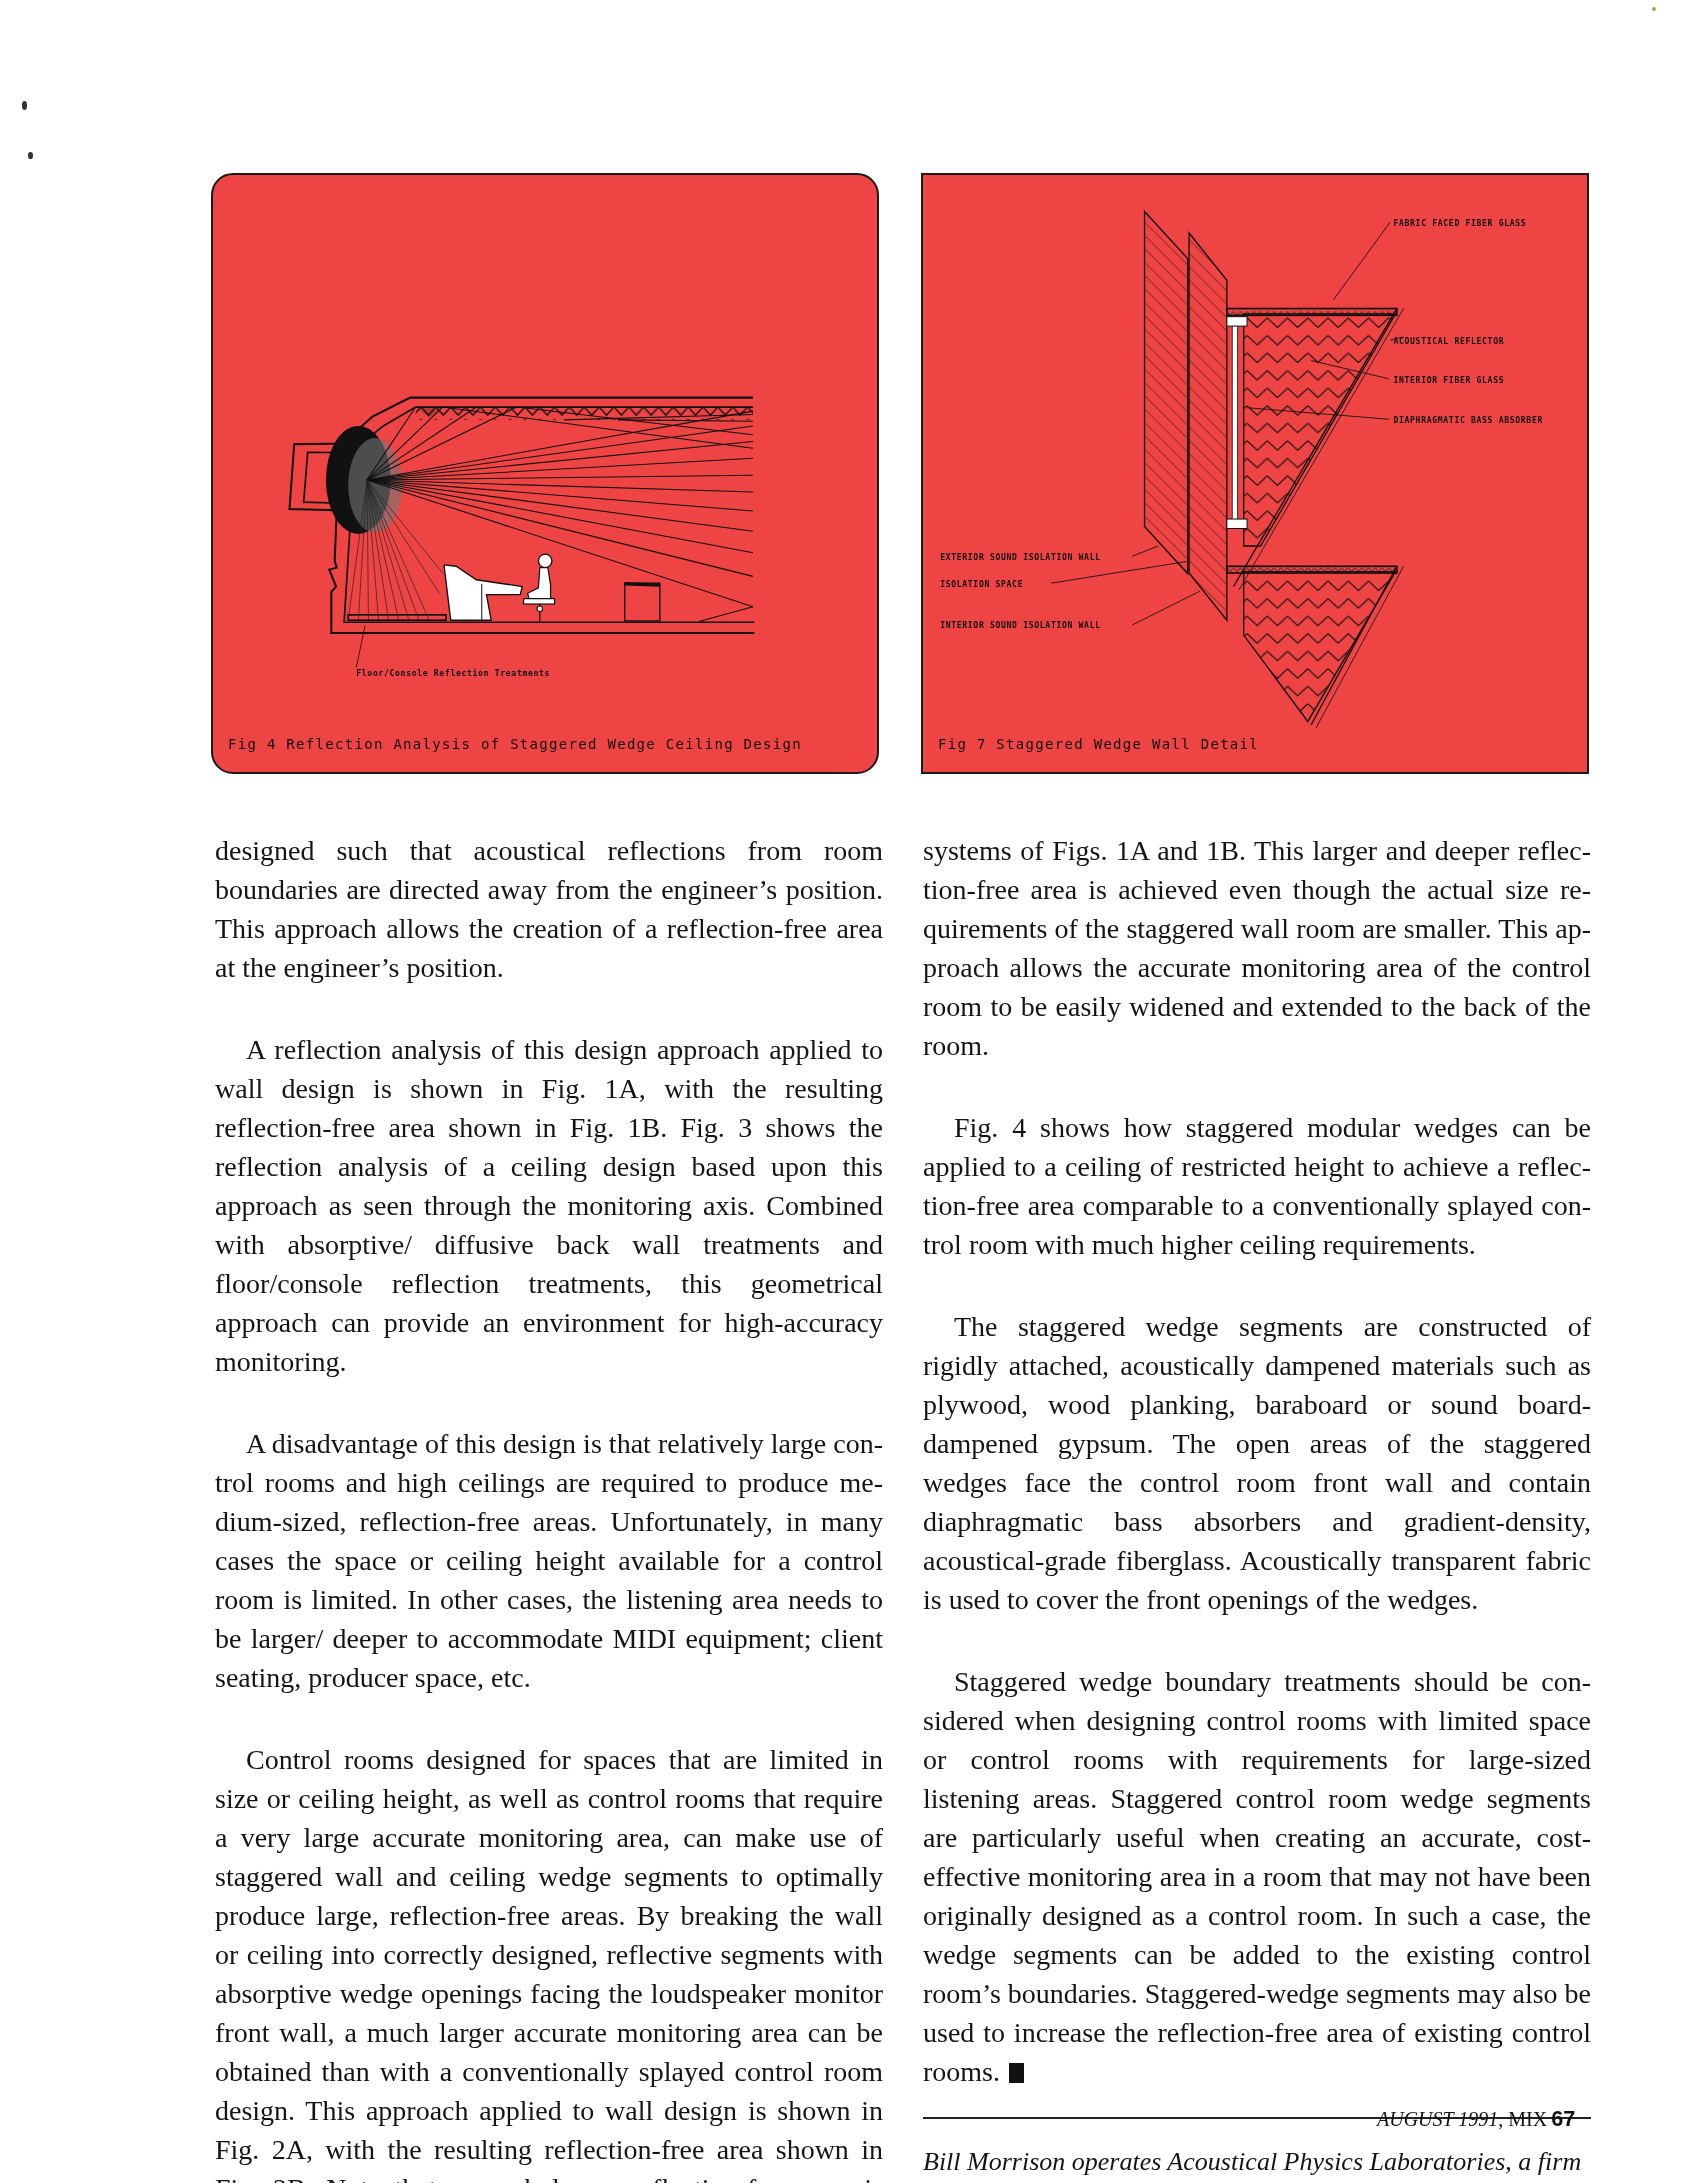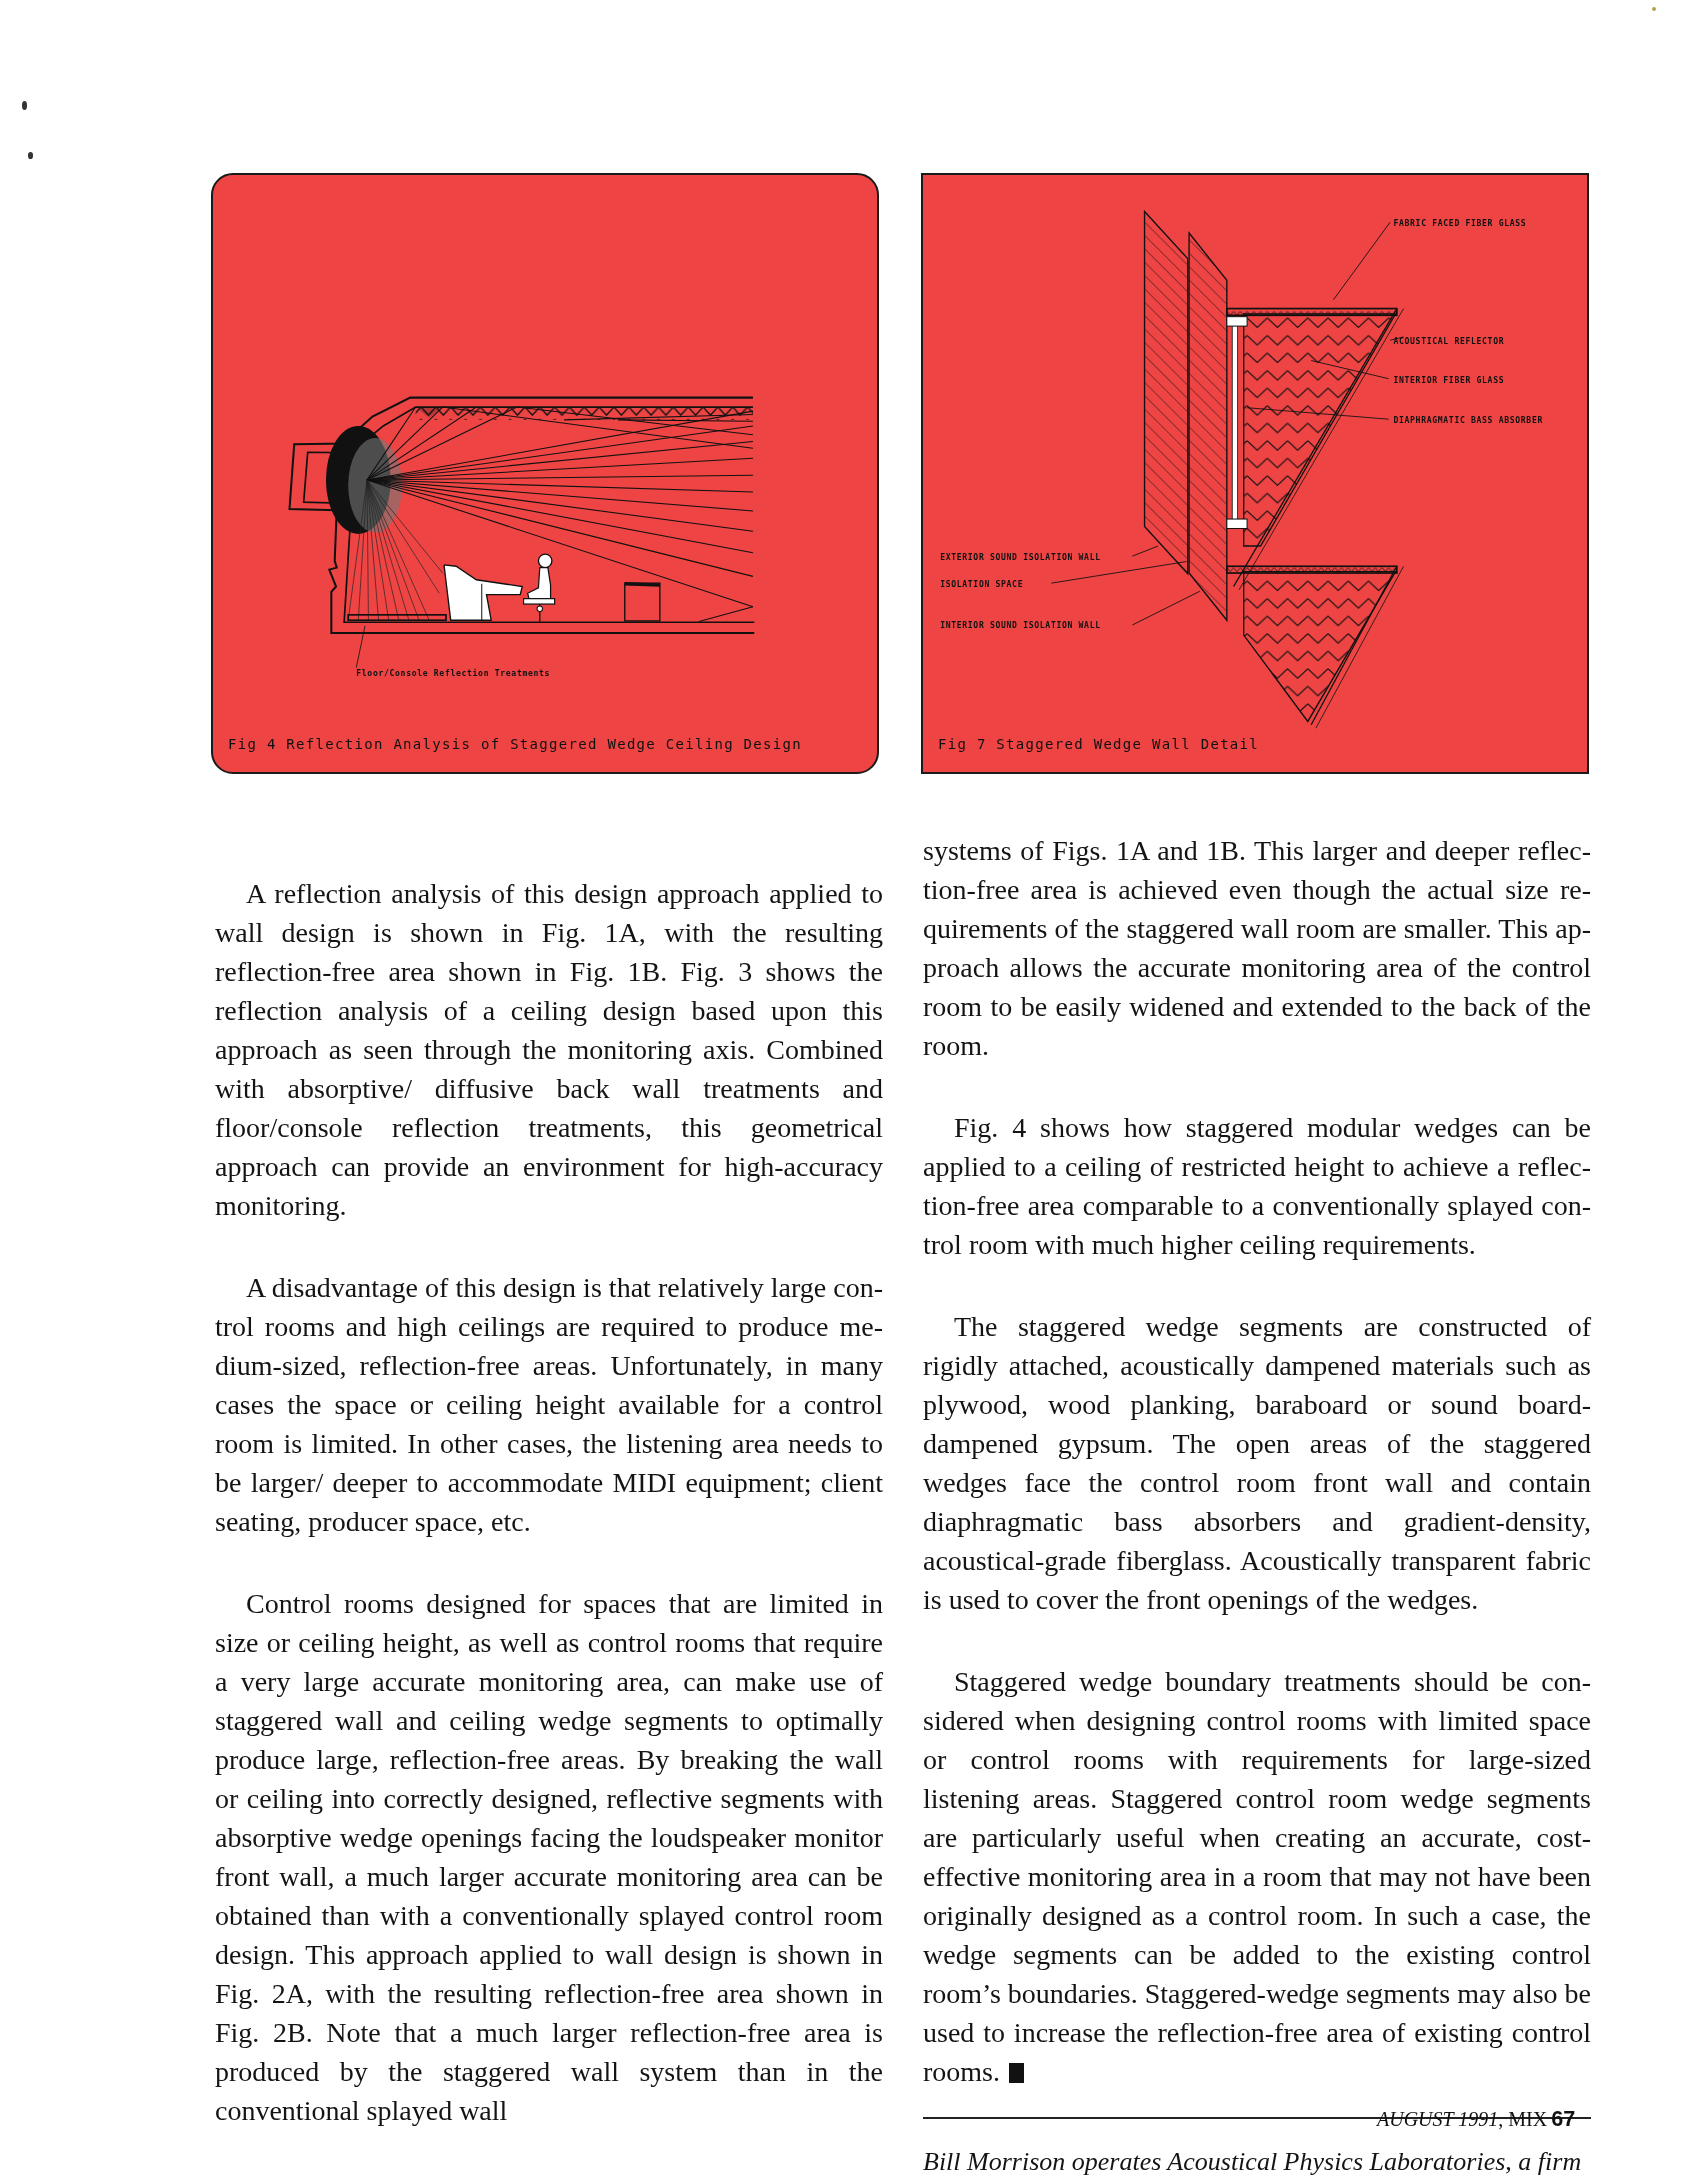--- a/index.html
+++ b/index.html
@@ -145,20 +145,21 @@
     <text x="697" y="308" class="label-cad">INTERIOR FIBER GLASS</text>
     <text x="697" y="367" class="label-cad">DIAPHRAGMATIC BASS ABSORBER</text>
     <text x="25" y="570" class="label-cad">EXTERIOR SOUND ISOLATION WALL</text>
     <text x="25" y="610" class="label-cad">ISOLATION SPACE</text>
     <text x="25" y="672" class="label-cad">INTERIOR SOUND ISOLATION WALL</text>
   </svg>
   <div class="fig-caption">Fig 7  Staggered Wedge Wall Detail</div>
 </div>
 
 <div class="col" id="col-left">
+  <p>designed such that acoustical reflections from room boundaries are directed away from the engineer’s position. This approach allows the creation of a reflection-free area at the engineer’s position.</p>
   <p class="indent">A reflection analysis of this design approach applied to wall design is shown in Fig. 1A, with the resulting reflection-free area shown in Fig. 1B. Fig. 3 shows the reflection analysis of a ceiling design based upon this approach as seen through the monitoring axis. Combined with absorptive/ diffusive back wall treatments and floor/console reflection treatments, this geometrical approach can provide an envi­ronment for high-accuracy monitoring.</p>
   <p class="indent">A disadvantage of this design is that relatively large con­trol rooms and high ceilings are required to produce me­dium-sized, reflection-free areas. Unfortunately, in many cases the space or ceiling height available for a control room is limited. In other cases, the listening area needs to be larger/ deeper to accommodate MIDI equipment; client seating, producer space, etc.</p>
   <p class="indent">Control rooms designed for spaces that are limited in size or ceiling height, as well as control rooms that require a very large accurate monitoring area, can make use of staggered wall and ceiling wedge segments to optimally produce large, reflection-free areas. By breaking the wall or ceiling into correctly designed, reflective segments with absorptive wedge openings facing the loudspeaker monitor front wall, a much larger accurate monitoring area can be obtained than with a conventionally splayed control room design. This approach applied to wall design is shown in Fig. 2A, with the resulting reflection-free area shown in Fig. 2B. Note that a much larger reflection-free area is produced by the stag­gered wall system than in the conventional splayed wall</p>
 </div>
 
 <div class="col" id="col-right">
   <p>systems of Figs. 1A and 1B. This larger and deeper reflec­tion-free area is achieved even though the actual size re­quirements of the staggered wall room are smaller. This ap­proach allows the accurate monitoring area of the control room to be easily widened and extended to the back of the room.</p>
   <p class="indent">Fig. 4 shows how staggered modular wedges can be applied to a ceiling of restricted height to achieve a reflec­tion-free area comparable to a conventionally splayed con­trol room with much higher ceiling requirements.</p>
   <p class="indent">The staggered wedge segments are constructed of rigidly attached, acoustically dampened materials such as plywood, wood planking, baraboard or sound board-dampened gypsum. The open areas of the staggered wedges face the control room front wall and contain diaphragmatic bass absorbers and gradient-density, acoustical-grade fiberglass. Acoustically transparent fabric is used to cover the front openings of the wedges.</p>
   <p class="indent"><span>Staggered wedge boundary treatments should be con­sidered when designing control rooms with limited space or control rooms with requirements for large-sized listening areas. Staggered control room wedge segments are particu­larly useful when creating an accurate, cost-effective monitoring area in a room that may not have been originally designed as a control room. In such a case, the wedge seg­ments can be added to the existing control room’s bound­aries. Staggered-wedge segments may also be used to in­crease the reflection-free area of existing control rooms.</span><span class="end-mark"></span></p>

